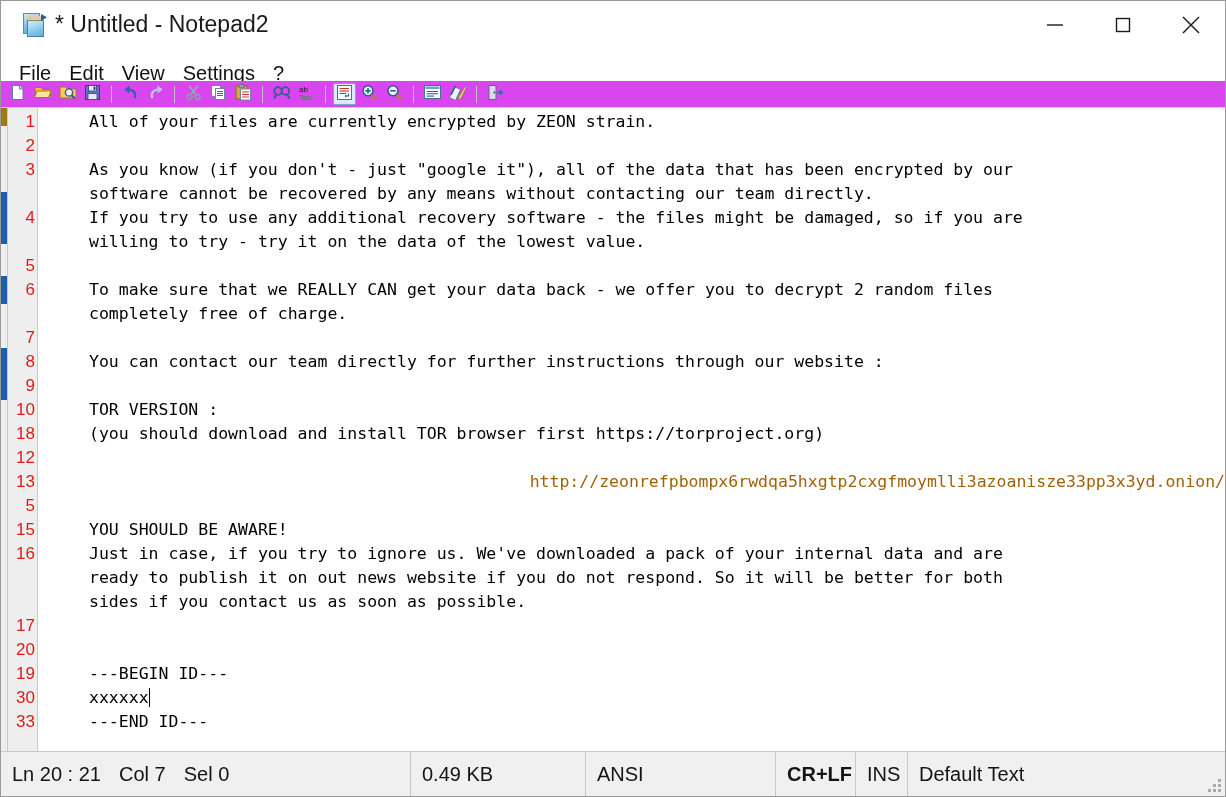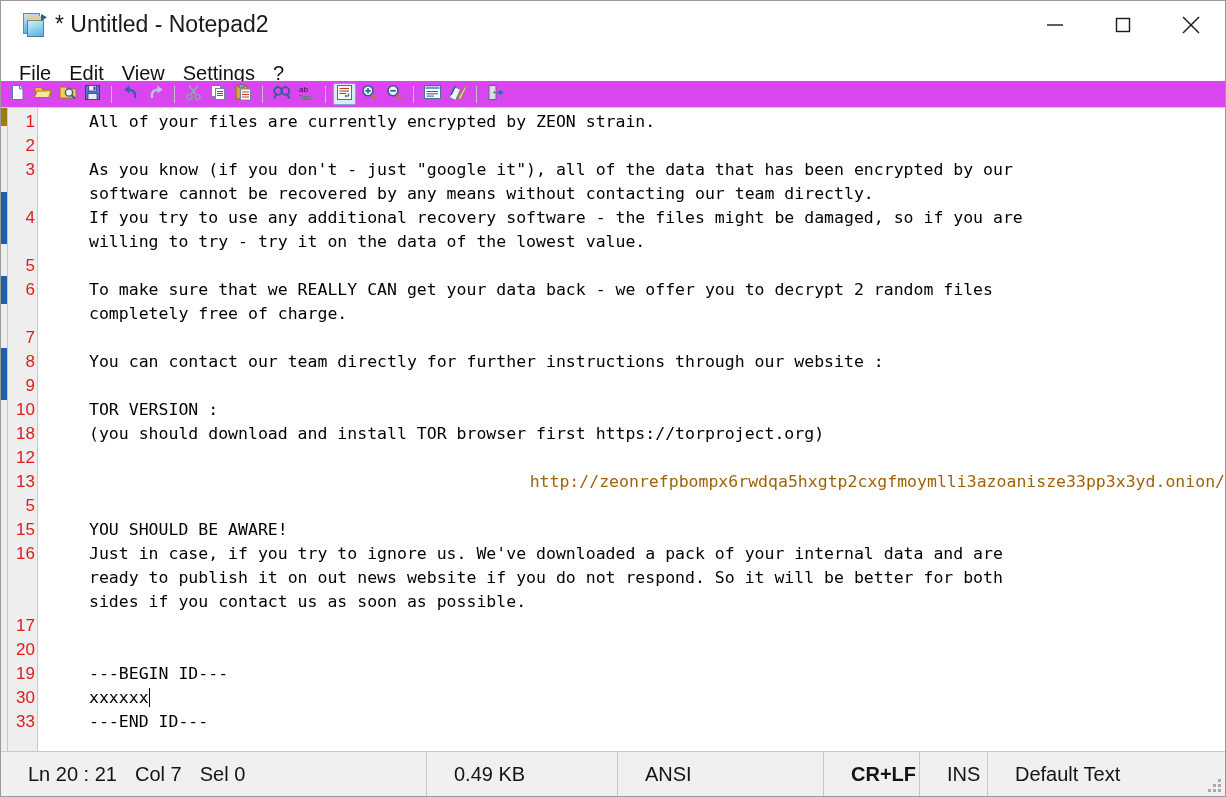--- a/index.html
+++ b/index.html
@@ -210,21 +210,20 @@
     box-sizing: border-box;
   }
   .sb-cell {
     height: 100%;
     display: flex;
     align-items: center;
     padding-left: 11px;
     box-sizing: border-box;
     border-right: 1px solid #c8c8c8;
     white-space: nowrap;
-    margin-left: 16px;
   }
   .sb-pos   { width: 410px; gap: 18px; }
   .sb-size  { width: 175px; }
   .sb-enc   { width: 190px; }
   .sb-eol   { width: 80px; font-weight: bold; }
   .sb-ins   { width: 52px; }
   .sb-scheme{ flex: 1 1 auto; border-right: none; }
   .grip {
     position: absolute;
     right: 4px; bottom: 4px;

